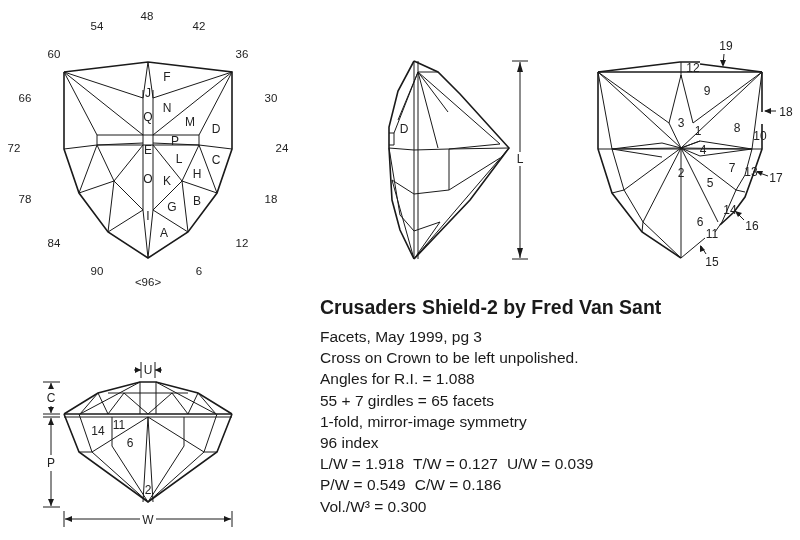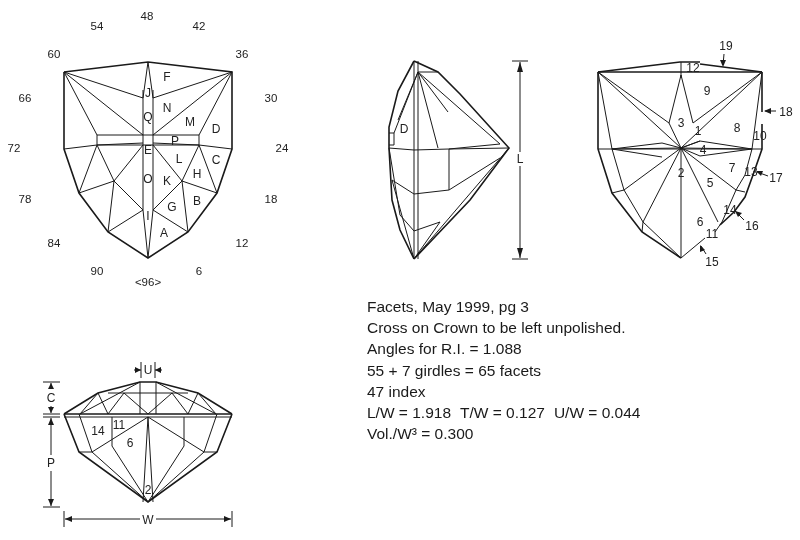--- a/index.html
+++ b/index.html
@@ -4,21 +4,21 @@
 <style>
   html, body { margin: 0; padding: 0; background: #ffffff; }
   body { width: 800px; height: 540px; position: relative; overflow: hidden; font-family: "Liberation Sans", sans-serif; color: #1a1a1a; }
   svg { position: absolute; left: 0; top: 0; }
   .ln { stroke: #1a1a1a; fill: none; stroke-width: 1; }
   .thk { stroke: #1a1a1a; fill: none; stroke-width: 1.6; }
   .lbl { font-family: "Liberation Sans", sans-serif; font-size: 12px; fill: #222; }
   .idx { font-family: "Liberation Sans", sans-serif; font-size: 11.5px; fill: #222; }
   .info { position: absolute; left: 320px; top: 296px; }
   .info .title { font-weight: bold; font-size: 19.5px; margin: 0 0 7px 0; white-space: nowrap; }
-  .info .line { font-size: 15.5px; line-height: 21.2px; white-space: nowrap; margin-left: 47px; }
+  .info .line { font-size: 15.5px; line-height: 21.2px; white-space: nowrap; }
   .info .sp { display: inline-block; width: 9px; }
 </style>
 </head>
 <body>
 
 <svg width="800" height="540" viewBox="0 0 800 540">
 
   <g>
     <text class="idx" x="147" y="20" text-anchor="middle">48</text>
     <text class="idx" x="97" y="30" text-anchor="middle">54</text>
@@ -283,22 +283,27 @@
       <line class="ln" x1="65" y1="519" x2="140" y2="519"></line>
       <line class="ln" x1="156" y1="519" x2="231" y2="519"></line>
       <polygon points="65,519 72,516 72,522" fill="#1a1a1a"></polygon>
       <polygon points="231,519 224,516 224,522" fill="#1a1a1a"></polygon>
       <text class="lbl" x="148" y="524" text-anchor="middle">W</text>
     </g>
   </g>
 </svg>
 
 <div class="info">
+  <div class="title">Crusaders Shield-2 by Fred Van Sant</div>
   <div class="line">Facets, May 1999, pg 3</div>
   <div class="line">Cross on Crown to be left unpolished.</div>
   <div class="line">Angles for R.I. = 1.088</div>
   <div class="line">55 + 7 girdles = 65 facets</div>
-  <div class="line">47 index</div>
+  <div class="line">1-fold, mirror-image symmetry</div>
+  <div class="line">96 index</div>
   <div class="line">
-    <span>L/W = 1.918</span><span class="sp"></span><span>T/W = 0.127</span><span class="sp"></span><span>U/W = 0.044</span>
+    <span>L/W = 1.918</span><span class="sp"></span><span>T/W = 0.127</span><span class="sp"></span><span>U/W = 0.039</span>
+  </div>
+  <div class="line">
+    <span>P/W = 0.549</span><span class="sp"></span><span>C/W = 0.186</span>
   </div>
   <div class="line">Vol./W³ = 0.300</div>
 </div>
 
 </body></html>

